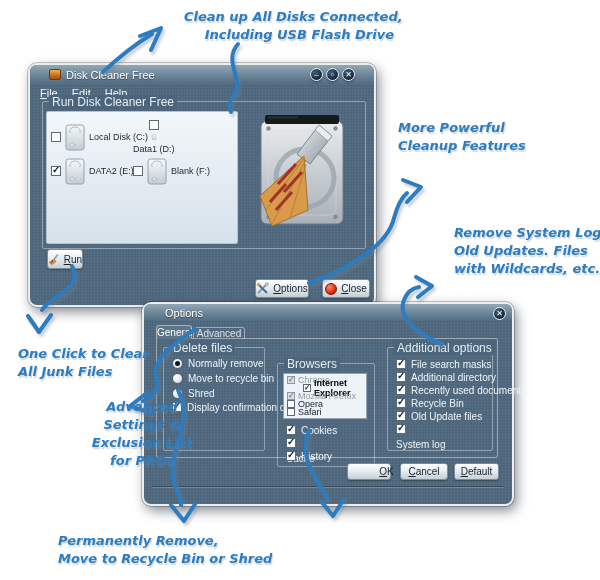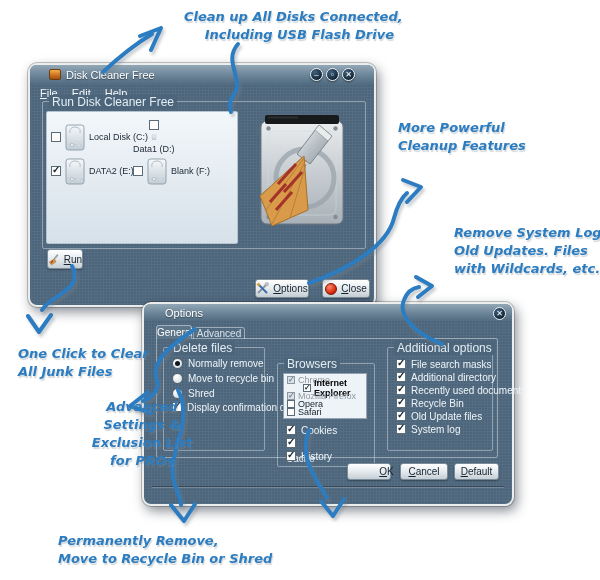--- a/index.html
+++ b/index.html
@@ -311,21 +311,21 @@
           <span class="ctrl-label">Recently used documents</span>
           </div>
         <div class="check-row" style="left:8px;top:50px;">
           <span class="cb checked"></span>
           <span class="ctrl-label">Recycle Bin</span>
           </div>
         <div class="check-row" style="left:8px;top:63px;">
           <span class="cb checked"></span>
           <span class="ctrl-label">Old Update files</span>
           </div>
-        <div class="check-row" style="left:8px;top:76px;">
+        <div class="check-row" style="left:8px;top:76px;flex-direction:column;">
           <span class="cb checked"></span>
           <span class="ctrl-label">System log</span>
           </div>
       </div>
     </div>
 
     <div class="btn" style="left:203px;top:159px;width:44px;height:17px;padding-left:35px;">
       <span><span class="accel">O</span><span>K</span></span>
       </div>
     <div class="btn" style="left:256px;top:159px;width:48px;height:17px;">

